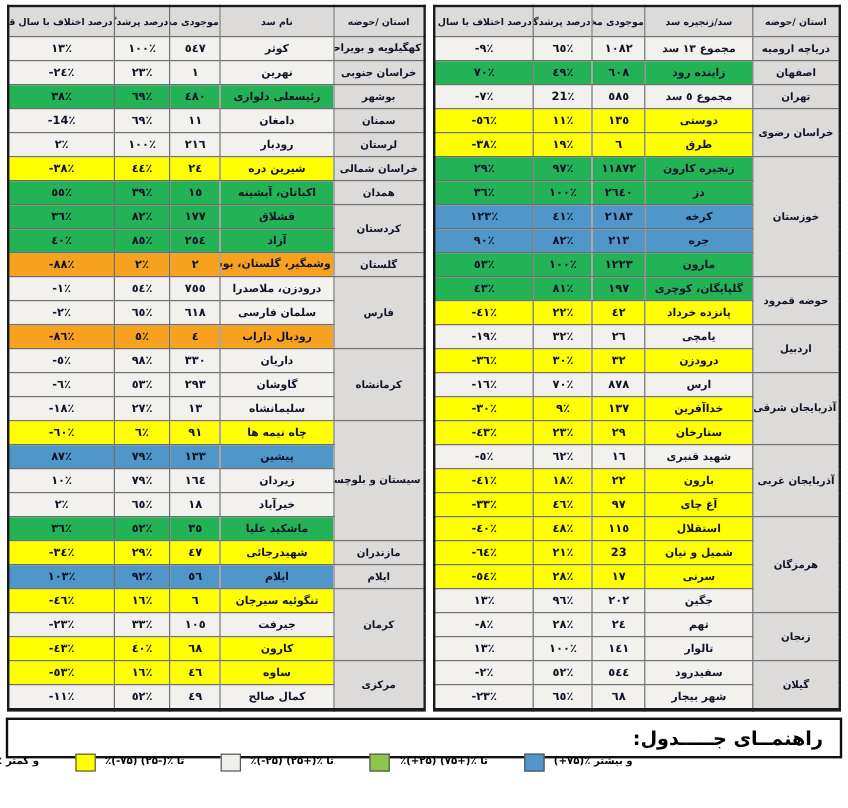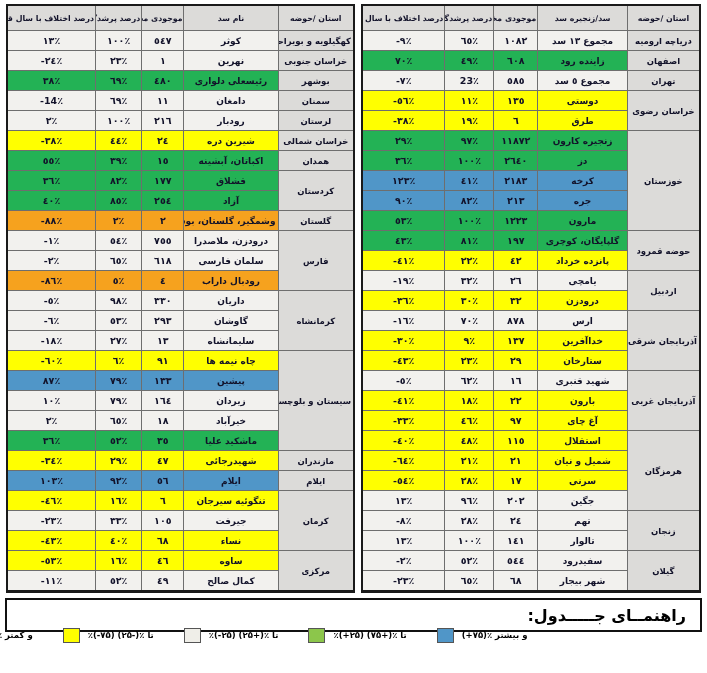--- a/index.html
+++ b/index.html
@@ -84,21 +84,21 @@
             <td rowspan="1" class="province">اصفهان</td>
             <td class="c-green name">زاینده رود</td>
             <td class="c-green num" dir="ltr">٦٠٨</td>
             <td class="c-green num" dir="ltr">٤٩٪</td>
             <td class="c-green num" dir="ltr">٧٠٪</td>
           </tr>
           <tr>
             <td rowspan="1" class="province">تهران</td>
             <td class="c-neutral name">مجموع ٥ سد</td>
             <td class="c-neutral num" dir="ltr">٥٨٥</td>
-            <td class="c-neutral num" dir="ltr">23٪</td>
+            <td class="c-neutral num" dir="ltr">21٪</td>
             <td class="c-neutral num" dir="ltr">-٧٪</td>
           </tr>
           <tr>
             <td rowspan="2" class="province">خراسان رضوی</td>
             <td class="c-yellow name">دوستی</td>
             <td class="c-yellow num" dir="ltr">١٣٥</td>
             <td class="c-yellow num" dir="ltr">١١٪</td>
             <td class="c-yellow num" dir="ltr">-٥٦٪</td>
           </tr>
           <tr>
@@ -204,21 +204,21 @@
           </tr>
           <tr>
             <td rowspan="4" class="province">هرمزگان</td>
             <td class="c-yellow name">استقلال</td>
             <td class="c-yellow num" dir="ltr">١١٥</td>
             <td class="c-yellow num" dir="ltr">٤٨٪</td>
             <td class="c-yellow num" dir="ltr">-٤٠٪</td>
           </tr>
           <tr>
             <td class="c-yellow name">شمیل و نیان</td>
-            <td class="c-yellow num" dir="ltr">٢١</td>
+            <td class="c-yellow num" dir="ltr">23</td>
             <td class="c-yellow num" dir="ltr">٢١٪</td>
             <td class="c-yellow num" dir="ltr">-٦٤٪</td>
           </tr>
           <tr>
             <td class="c-yellow name">سرنی</td>
             <td class="c-yellow num" dir="ltr">١٧</td>
             <td class="c-yellow num" dir="ltr">٢٨٪</td>
             <td class="c-yellow num" dir="ltr">-٥٤٪</td>
           </tr>
           <tr>
@@ -432,21 +432,21 @@
             <td class="c-yellow num" dir="ltr">١٦٪</td>
             <td class="c-yellow num" dir="ltr">-٤٦٪</td>
           </tr>
           <tr>
             <td class="c-neutral name">جیرفت</td>
             <td class="c-neutral num" dir="ltr">١٠٥</td>
             <td class="c-neutral num" dir="ltr">٣٣٪</td>
             <td class="c-neutral num" dir="ltr">-٢٣٪</td>
           </tr>
           <tr>
-            <td class="c-yellow name">نساء</td>
+            <td class="c-yellow name">کارون</td>
             <td class="c-yellow num" dir="ltr">٦٨</td>
             <td class="c-yellow num" dir="ltr">٤٠٪</td>
             <td class="c-yellow num" dir="ltr">-٤٣٪</td>
           </tr>
           <tr>
             <td rowspan="2" class="province">مرکزی</td>
             <td class="c-yellow name">ساوه</td>
             <td class="c-yellow num" dir="ltr">٤٦</td>
             <td class="c-yellow num" dir="ltr">١٦٪</td>
             <td class="c-yellow num" dir="ltr">-٥٣٪</td>

